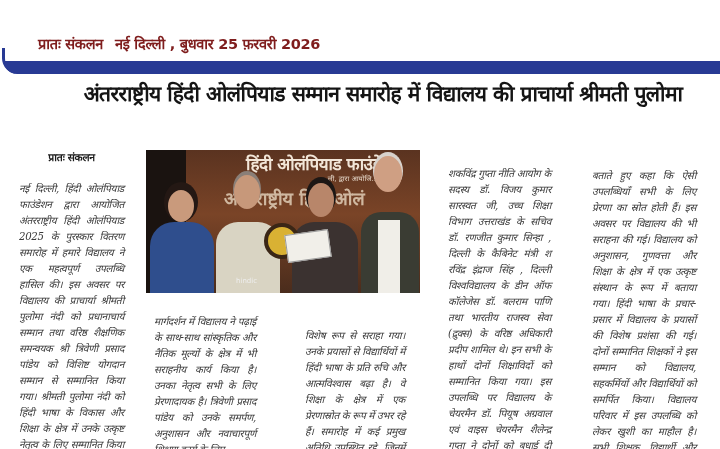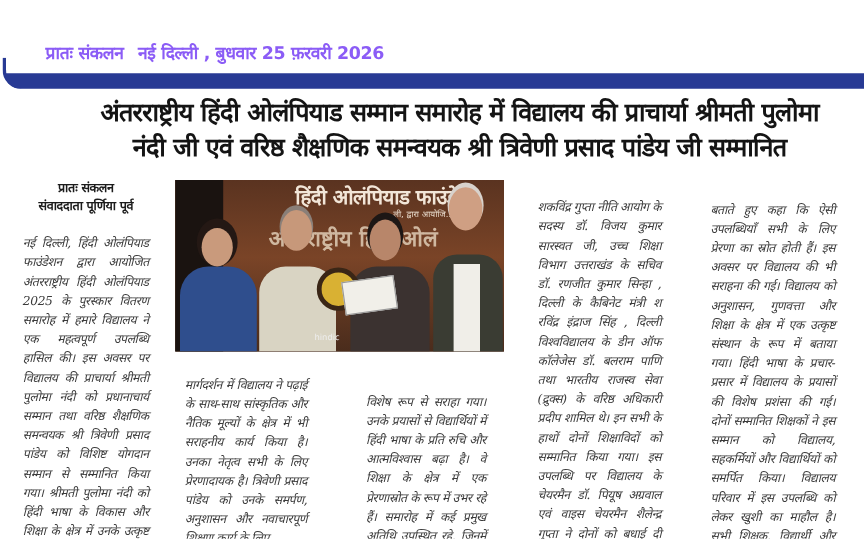--- a/index.html
+++ b/index.html
@@ -1,33 +1,33 @@
 <!DOCTYPE html>
 <html><head>
 <meta charset="utf-8">
 <style>
   html, body { margin:0; padding:0; background:#ffffff; }
   body { width:720px; height:449px; position:relative; overflow:hidden; font-family:"DejaVu Sans", sans-serif; color:#2a2a2a; }
   .masthead { position:absolute; left:0; top:0; width:720px; height:76px; }
-  .masthead-text { position:absolute; left:38px; top:33px; font-size:14.5px; font-weight:bold; color:#8b5cf6; letter-spacing:-0.3px; white-space:nowrap; }
+  .masthead-text { position:absolute; left:38px; top:33px; font-size:14.5px; font-weight:bold; color:#7f1d1d; letter-spacing:-0.3px; white-space:nowrap; }
   .masthead-text .gap { display:inline-block; width:12px; }
   .band { position:absolute; left:4px; top:61px; width:716px; height:13px; background:#283a94; border-bottom-left-radius:16px; }
   .band-curve { position:absolute; left:2px; top:48px; width:14px; height:26px; border-left:3px solid #283a94; border-bottom-left-radius:16px; }
   .headline { position:absolute; left:0; top:80px; width:720px; text-align:center; font-weight:bold; color:#141414; font-size:21px; line-height:29px; letter-spacing:-0.6px; }
   .headline div { white-space:nowrap;padding-left:46px; }
   .col { position:absolute; font-family:"DejaVu Serif", serif; font-size:10.2px; line-height:16px; color:#3a3a3a; text-align:justify; letter-spacing:-0.3px; }
   .col p { margin:16px;font-style:italic; }
   .byline { text-align:center; font-weight:bold; color:#1c1c1c; font-family:"DejaVu Sans", sans-serif; font-size:10.5px; line-height:15px; }
   .photo { position:absolute; left:146px; top:150px; width:274px; height:143px; overflow:hidden; background:#3b2416; }
   .photo .bg { position:absolute; inset:0; background:linear-gradient(180deg,#5a3320 0%,#7a4427 45%,#4a2c1c 100%); }
   .photo .curtain { position:absolute; left:0; top:0; width:40px; height:143px; background:#1a1310; }
   .photo .banner-title { position:absolute; left:100px; top:2px; font-size:17px; font-weight:bold; color:#f2e6d8; white-space:nowrap; letter-spacing:-0.5px; }
   .photo .banner-sub { position:absolute; left:175px; top:24px; font-size:7px; color:#e9dccd; white-space:nowrap; }
   .photo .banner-big { position:absolute; left:78px; top:36px; font-size:18px; font-weight:bold; color:#e0cdb6; white-space:nowrap; opacity:0.85; }
-  .photo .banner-tag { position:absolute; left:116px; top:127px; font-size:7px; color:#eee; white-space:nowrap; }
+  .photo .banner-tag { position:absolute; left:90px; top:127px; font-size:7px; color:#eee; white-space:nowrap; }
   .person { position:absolute; }
   .p1-body { left:4px; top:72px; width:64px; height:71px; background:#2f4e8d; border-radius:24px 24px 0 0; }
   .p1-head { left:22px; top:40px; width:26px; height:32px; background:#c99a7c; border-radius:50%; box-shadow:0 -4px 0 4px #241814; }
   .p2-body { left:70px; top:72px; width:64px; height:71px; background:#d9d4c3; border-radius:22px 22px 0 0; }
   .p2-head { left:88px; top:25px; width:26px; height:34px; background:#c7987a; border-radius:50%; box-shadow:0 -3px 0 1px #8a7f78; }
   .plaque { left:118px; top:73px; width:28px; height:28px; background:#d9b133; border:4px solid #3a2616; border-radius:50%; }
   .p3-body { left:146px; top:72px; width:66px; height:71px; background:#3b3230; border-radius:22px 22px 0 0; }
   .p3-head { left:162px; top:33px; width:26px; height:34px; background:#b8866a; border-radius:50%; box-shadow:0 -4px 0 2px #1d1715; }
   .frame { left:140px; top:82px; width:42px; height:26px; background:#f1efe9; border:1px solid #999; transform:rotate(-8deg); }
   .p4-body { left:215px; top:62px; width:58px; height:81px; background:#3a3c33; border-radius:20px 20px 0 0; }
@@ -40,27 +40,25 @@
 <div class="masthead">
   <div class="masthead-text">
     <span>प्रातः संकलन</span><span class="gap"></span><span>नई दिल्ली , बुधवार 25 फ़रवरी 2026</span>
   </div>
   <div class="band-curve"></div>
   <div class="band"></div>
 </div>
 
 <div class="headline">
   <div>अंतरराष्ट्रीय हिंदी ओलंपियाड सम्मान समारोह में विद्यालय की प्राचार्या श्रीमती पुलोमा</div>
-  <div>नंदी जी एवं वरिष्ठ शैक्षणिक समन्वयक श्री त्रिवेणी प्रसाद पांडेय जी सम्मानित</div>
 </div>
 
 <div class="col" style="left:3px; top:150px; width:137px;">
   <div class="byline">
     <div>प्रातः संकलन</div>
-    <div>संवाददाता पूर्णिया पूर्व</div>
   </div>
   <p>नई दिल्ली, हिंदी ओलंपियाड फाउंडेशन द्वारा आयोजित अंतरराष्ट्रीय हिंदी ओलंपियाड 2025 के पुरस्कार वितरण समारोह में हमारे विद्यालय ने एक महत्वपूर्ण उपलब्धि हासिल की। इस अवसर पर विद्यालय की प्राचार्या श्रीमती पुलोमा नंदी को प्रधानाचार्य सम्मान तथा वरिष्ठ शैक्षणिक समन्वयक श्री त्रिवेणी प्रसाद पांडेय को विशिष्ट योगदान सम्मान से सम्मानित किया गया। श्रीमती पुलोमा नंदी को हिंदी भाषा के विकास और शिक्षा के क्षेत्र में उनके उत्कृष्ट नेतृत्व के लिए सम्मानित किया गया। उनके</p>
 </div>
 
 <div class="photo">
   <div class="bg"></div>
   <div class="curtain"></div>
   <div class="banner-title">हिंदी ओलंपियाड फाउंडे</div>
   <div class="banner-sub">...ली, द्वारा आयोजि...</div>
   <div class="banner-big">अंतरराष्ट्रीय हिंदी ओलं</div>

